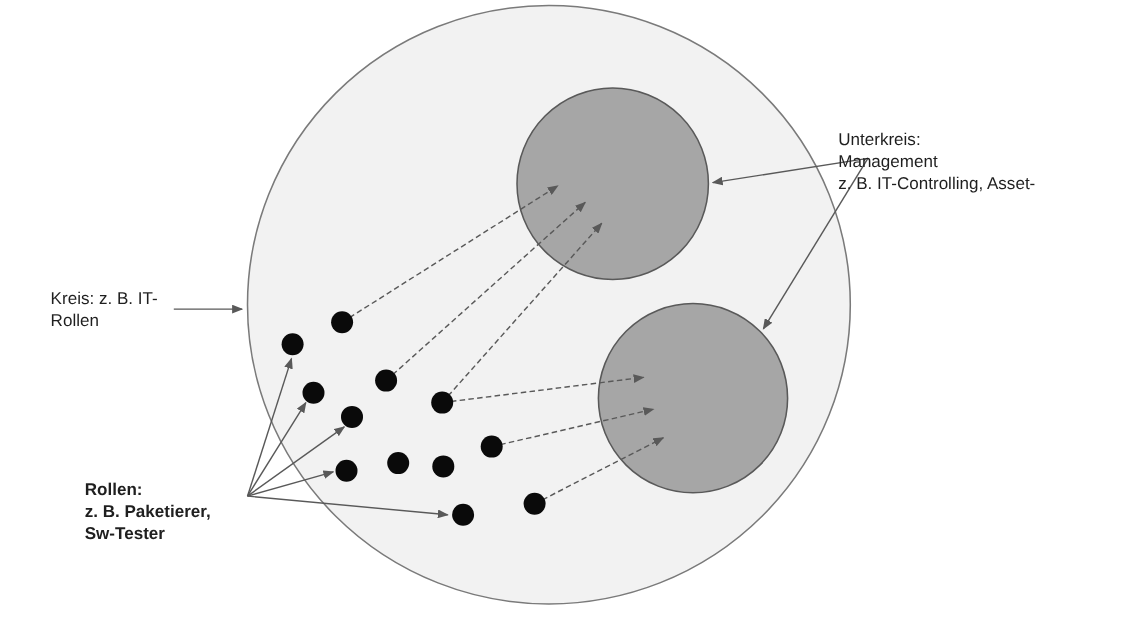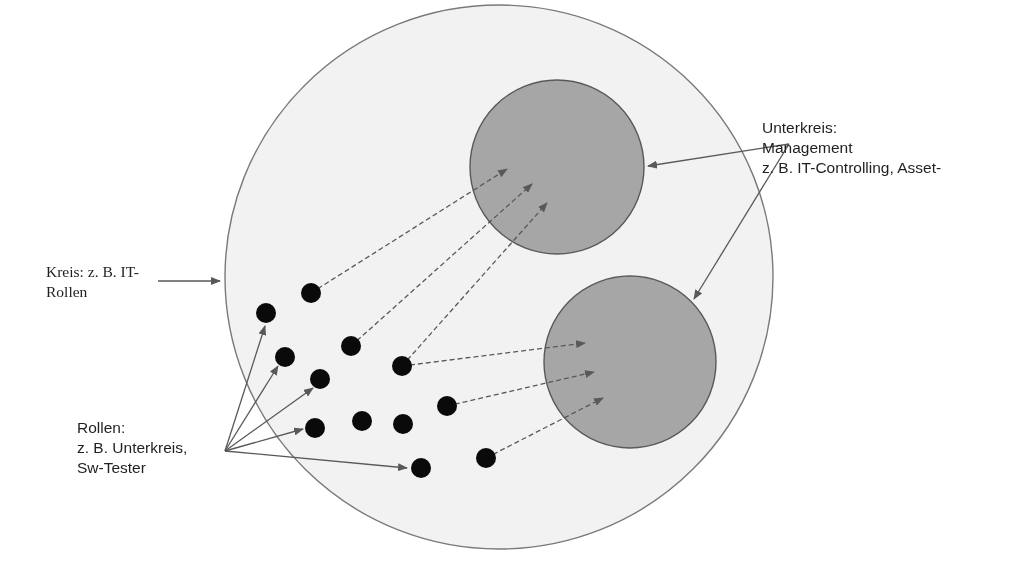--- a/index.html
+++ b/index.html
@@ -63,28 +63,28 @@
       <circle cx="320" cy="379" r="10" fill="#0a0a0a"></circle>
       <circle cx="402" cy="366" r="10" fill="#0a0a0a"></circle>
       <circle cx="315" cy="428" r="10" fill="#0a0a0a"></circle>
       <circle cx="362" cy="421" r="10" fill="#0a0a0a"></circle>
       <circle cx="403" cy="424" r="10" fill="#0a0a0a"></circle>
       <circle cx="447" cy="406" r="10" fill="#0a0a0a"></circle>
       <circle cx="421" cy="468" r="10" fill="#0a0a0a"></circle>
       <circle cx="486" cy="458" r="10" fill="#0a0a0a"></circle>
     </svg>
 
-  <div class="label" style="left: 46px; top: 262px; font-family: Liberation Serif, serif;">
+  <div class="label" style="left: 46px; top: 262px;">
     <div>Kreis: z. B. IT-</div>
     <div>Rollen</div>
   </div>
 
-  <div class="label" style="left: 77px; top: 418px;">
+  <div class="label" style="left: 77px; top: 436px; font-weight: bold;">
     <div>Rollen:</div>
-    <div>z. B. Unterkreis,</div>
+    <div>z. B. Paketierer,</div>
     <div>Sw-Tester</div>
   </div>
 
   <div class="label" style="left: 762px; top: 118px;">
     <div>Unterkreis:</div>
     <div>Management</div>
     <div>z. B. IT-Controlling, Asset-</div>
   </div>
 
 </div>

